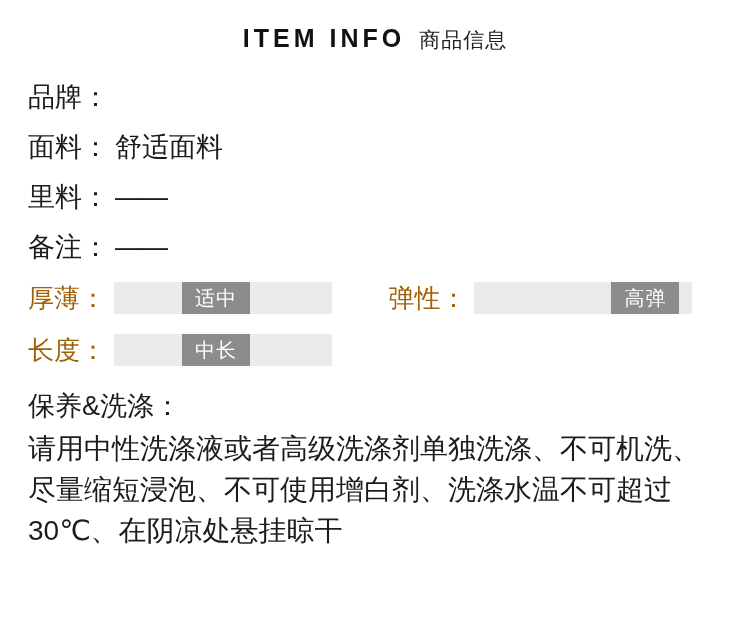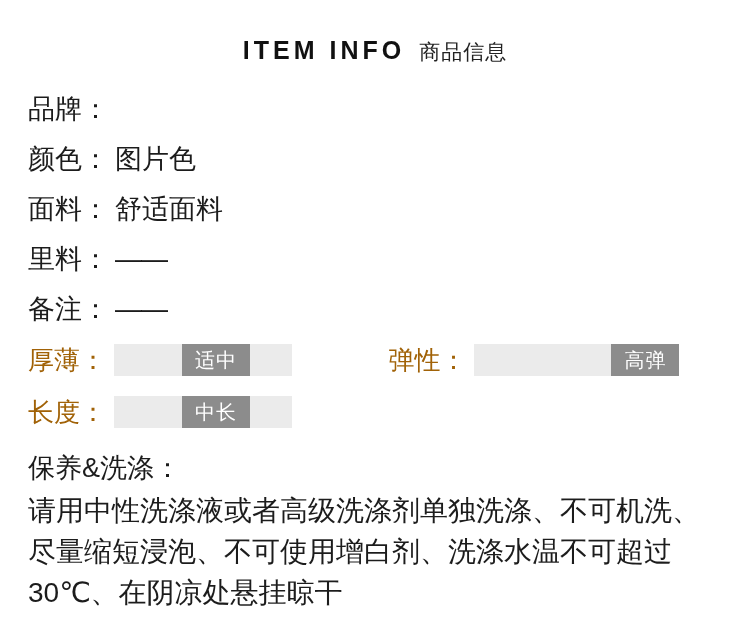--- a/index.html
+++ b/index.html
@@ -13,21 +13,21 @@
     font-family: "Liberation Sans", "DejaVu Sans", sans-serif;
     color: #1c1c1c;
     position: relative;
     overflow: hidden;
   }
   .page {
     width: 750px;
     height: 642px;
     position: relative;
     box-sizing: border-box;
-    padding: 12px 28px;
+    padding: 0 28px;
   }
   
   .header {
     display: flex;
     align-items: baseline;
     justify-content: center;
     gap: 14px;
     padding-top: 24px;
     padding-bottom: 10px;
   }
@@ -83,21 +83,21 @@
   .meter-cell.right { width: 347px; }
   .meter-label {
     font-size: 26px;
     color: #a16207;
     white-space: nowrap;
     margin-right: 8px;
     font-family: Liberation Mono, monospace;
   }
   .meter-track {
     position: relative;
-    width: 178px;
+    width: 218px;
     height: 32px;
     background: #ebebeb;
     display: flex;
     align-items: center;
   }
   .meter-fill {
     position: absolute;
     top: 0;
     height: 32px;
     background: #8c8c8c;
@@ -137,24 +137,20 @@
     <div class="header-cn">商品信息</div>
   </div>
 
   <div class="info-list">
 
     <div class="info-row">
       <span class="label">品牌：</span>
       <span class="value"></span>
     </div>
 
-    <div class="info-row">
-      <span class="label">颜色：</span>
-      <span class="value">图片色</span>
-    </div>
 
     <div class="info-row">
       <span class="label">面料：</span>
       <span class="value">舒适面料</span>
     </div>
 
     <div class="info-row">
       <span class="label">里料：</span>
       <span class="dash">——</span>
     </div>

